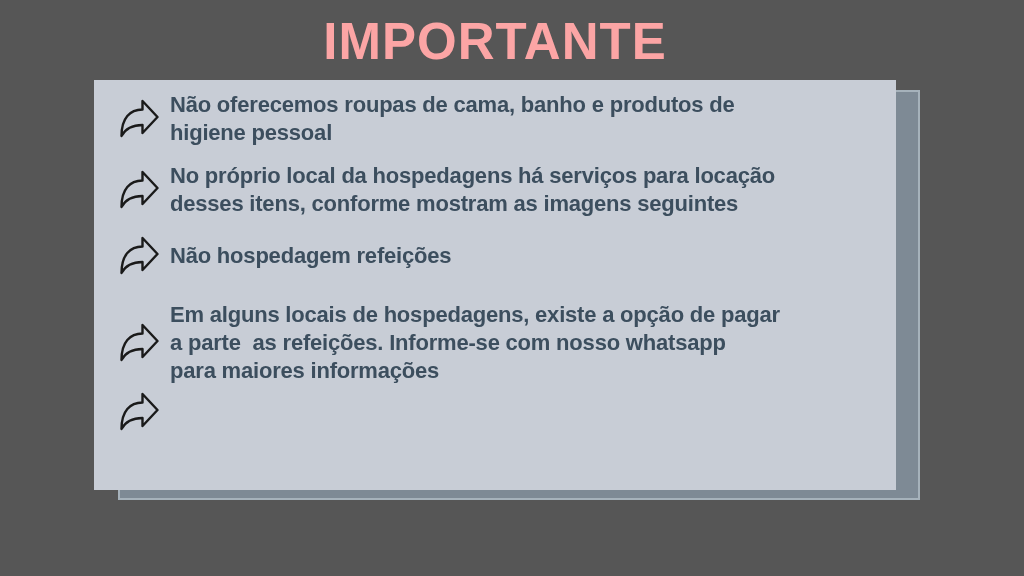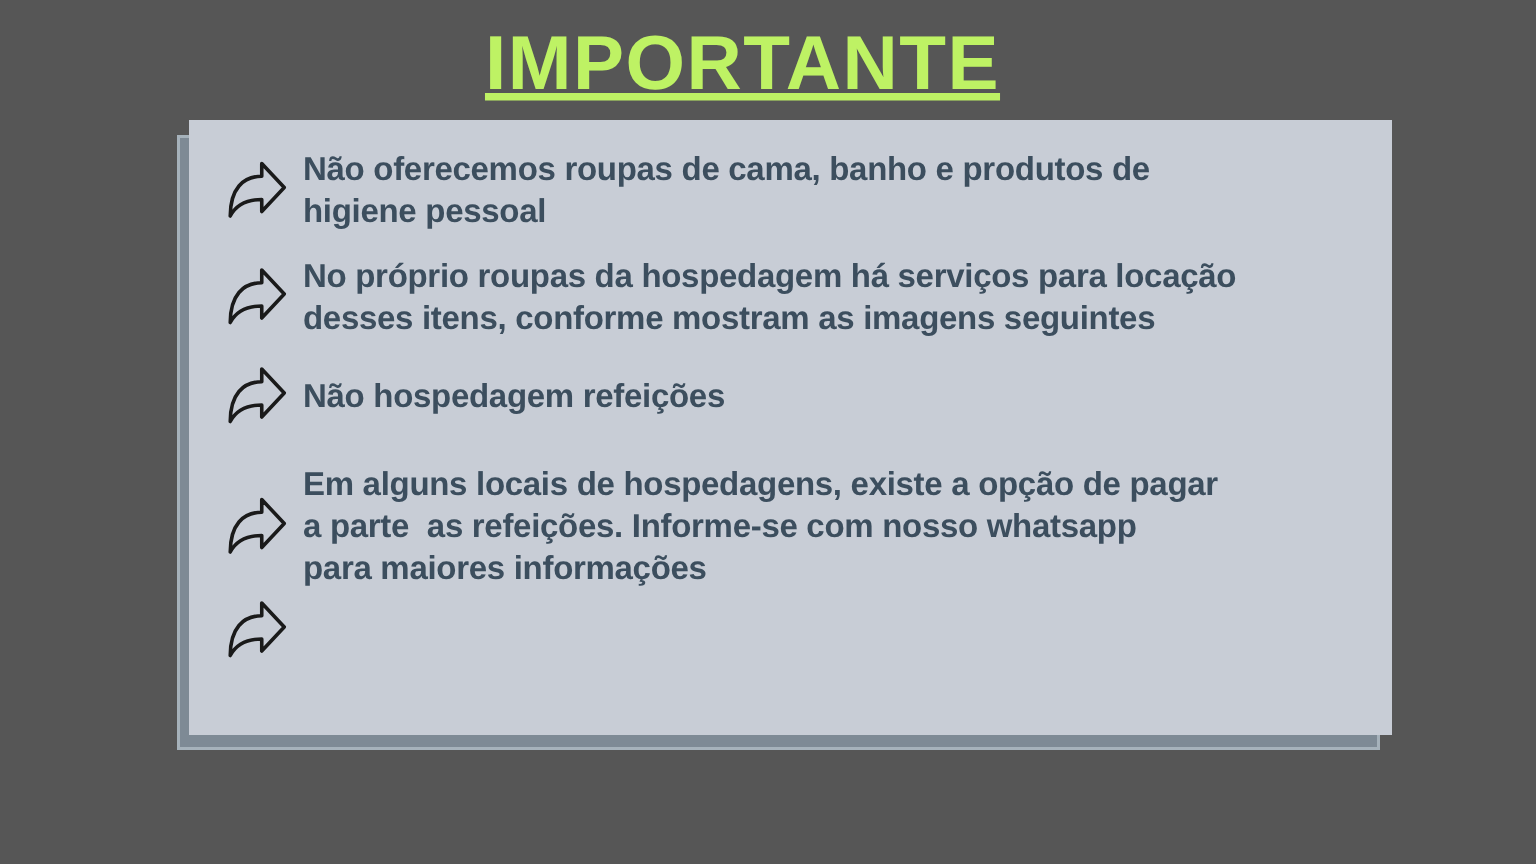--- a/index.html
+++ b/index.html
@@ -16,41 +16,40 @@
   }
   .title {
     position: absolute;
     top: 14px;
     left: 0;
     width: 990px;
     text-align: center;
     font-size: 51px;
     font-weight: bold;
     letter-spacing: 1px;
-    color: #bef264;
+    color: #fca5a5;
     line-height: 1.1;
-    text-decoration: underline;
   }
   .card-shadow {
     position: absolute;
     left: 118px;
     top: 90px;
     width: 802px;
     height: 410px;
     background: #7e8a95;
     border: 2px solid #a6b2bb;
   }
   .card {
     position: absolute;
-    left: 126px;
+    left: 94px;
     top: 80px;
     width: 802px;
     height: 410px;
     background: #c8cdd6;
-    padding: 19px 18px 0 21px;
+    padding: 11px 18px 0 21px;
   }
   .item-row {
     display: flex;
     align-items: center;
     gap: 11px;
   }
   .item-row.m15 { margin-bottom: 15px; }
   .item-row.m22 { margin-bottom: 22px; }
   .item-row.m12 { margin-bottom: 4px; }
   .arrow-wrap {
@@ -89,21 +88,21 @@
       <div class="item-text">Não oferecemos roupas de cama, banho e produtos de
 higiene pessoal</div>
     </div>
 
     <div class="item-row m15">
       <span class="arrow-wrap">
         <svg width="44" height="46" viewBox="0 0 44 46" fill="none">
           <path d="M6.5 40 C6.5 22 15 13.5 27.5 13.5 L27.5 5 L42.5 21 L27.5 37 L27.5 29 C17.5 29 10.5 32.5 6.5 40 Z" stroke="#1a1a1a" stroke-width="2.4" stroke-linejoin="round"></path>
         </svg>
       </span>
-      <div class="item-text">No próprio roupas da hospedagem há serviços para locação
+      <div class="item-text">No próprio local da hospedagens há serviços para locação
 desses itens, conforme mostram as imagens seguintes</div>
     </div>
 
     <div class="item-row m22">
       <span class="arrow-wrap">
         <svg width="44" height="46" viewBox="0 0 44 46" fill="none">
           <path d="M6.5 40 C6.5 22 15 13.5 27.5 13.5 L27.5 5 L42.5 21 L27.5 37 L27.5 29 C17.5 29 10.5 32.5 6.5 40 Z" stroke="#1a1a1a" stroke-width="2.4" stroke-linejoin="round"></path>
         </svg>
       </span>
       <div class="item-text">Não hospedagem refeições</div>

